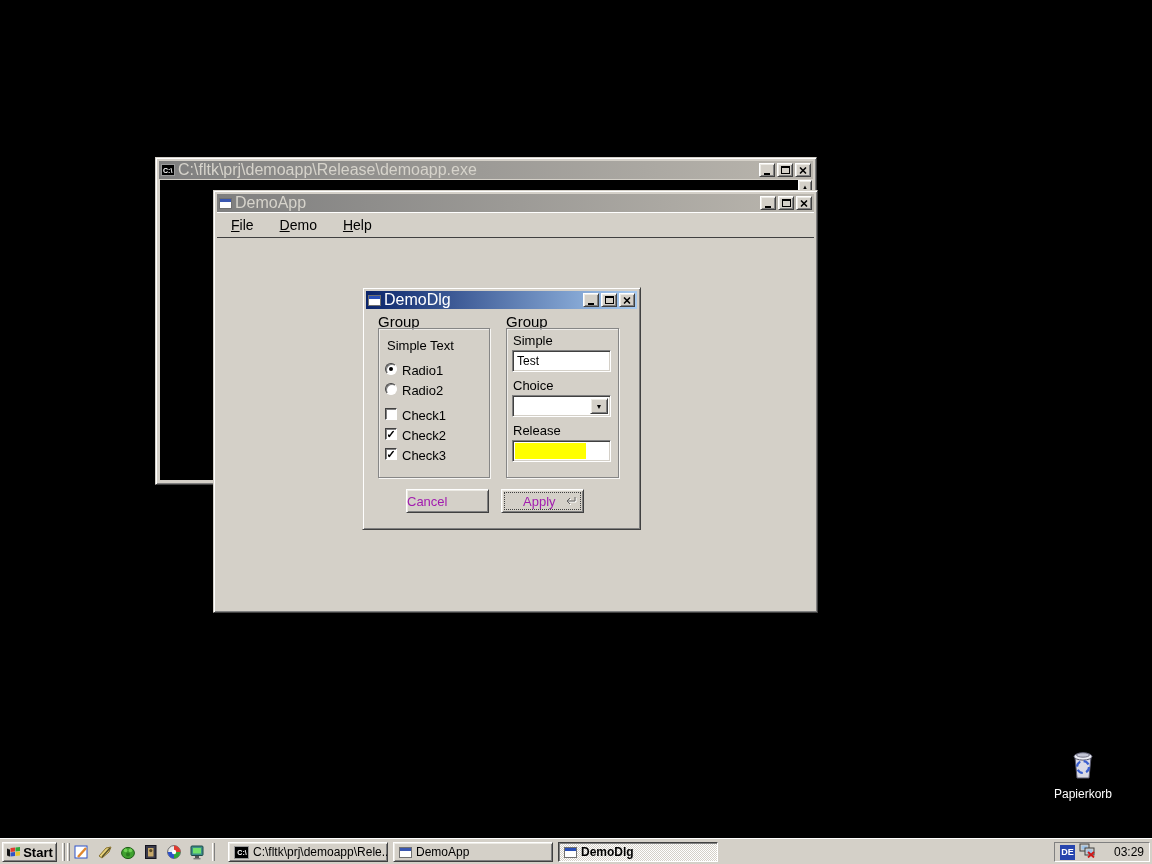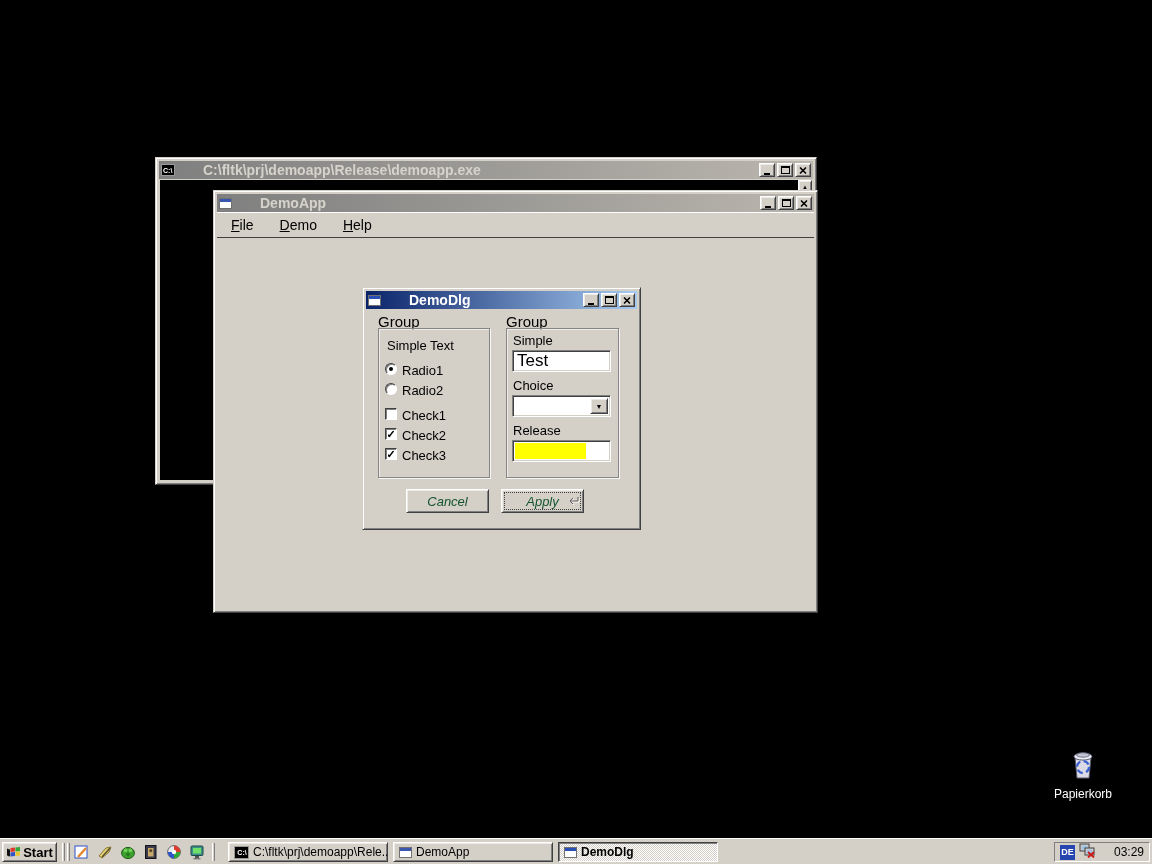--- a/index.html
+++ b/index.html
@@ -26,21 +26,21 @@
     border:1px solid; border-color:#808080 #FFFFFF #FFFFFF #808080;
     box-shadow: inset 1px 1px 0 #404040, inset -1px -1px 0 #D4D0C8;
   }
   .titlebar {
     position:absolute; left:3px; top:3px; right:3px; height:18px;
     display:flex; align-items:center; padding:0 2px; gap:3px;
   }
   .titlebar.inactive { background:linear-gradient(to right,#7F7F7F,#BAB6AE); }
   .titlebar.active   { background:linear-gradient(to right,#0A246A,#A6CAF0); }
   .titlebar .tb-text {
-    flex:1; font-weight:bold; font-size:14px; white-space:nowrap; overflow:hidden;margin-left:25px;
+    flex:1; font-weight:normal; font-size:16px; white-space:nowrap; overflow:hidden;
   }
   .titlebar.inactive .tb-text { color:#D6D3CB; }
   .titlebar.active   .tb-text { color:#FFFFFF; }
   .tb-btns { display:flex; gap:2px; }
   .tb-btn { width:16px; height:14px; display:flex; align-items:center; justify-content:center; }
   .glyph-min { width:6px; height:2px; background:#000; margin-top:7px; }
   .glyph-max { width:9px; height:8px; border:1px solid #000; border-top:2px solid #000; background:transparent; }
   
   .console-icon {
     width:14px; height:12px; background:#000; color:#FFF;
@@ -96,27 +96,27 @@
   .radio.on .dot { display:block; }
   .checkbox {
     width:12px; height:12px; background:#FFF; flex:0 0 auto;
     border:1px solid; border-color:#404040 #FFF #FFF #404040;
     box-shadow: inset 1px 1px 0 #808080;
     font-size:11px; font-weight:bold; line-height:10px; text-align:center; color:#000;
   }
   .field { position:absolute; left:5px; width:99px; height:22px; }
   .field input {
     position:absolute; inset:2px; border:0; outline:none; background:#FFF;
-    font-family:"Liberation Sans",sans-serif; font-size:17px; padding-left:2px; width:calc(100% - 4px);
+    font-family:"Liberation Sans",sans-serif; font-size:12px; padding-left:2px; width:calc(100% - 4px);
   }
   .combo-btn { position:absolute; top:2px; right:2px; bottom:2px; width:18px; display:flex; align-items:center; justify-content:center; font-size:7px; color:#000; }
   .progress-fill { position:absolute; left:2px; top:2px; bottom:2px; background:#FFFF00; }
   .dlg-btn {
     position:absolute; width:83px; height:24px; font-size:13px;
-    display:flex; align-items:center; justify-content:center; gap:6px; color:#14532d;font-style:italic;
+    display:flex; align-items:center; justify-content:flex-start; gap:6px; color:#a21caf;
   }
   #cancel-btn { left:40px;  top:180px; }
   #apply-btn  { left:135px; top:180px; outline:1px dotted #404040; outline-offset:-4px;padding-left:21px; }
 
   
   #taskbar {
     position:absolute; left:0; right:0; bottom:0; height:26px;
     background:#D4D0C8; border-top:1px solid #FFFFFF; z-index:10;
   }
   #start-button {

